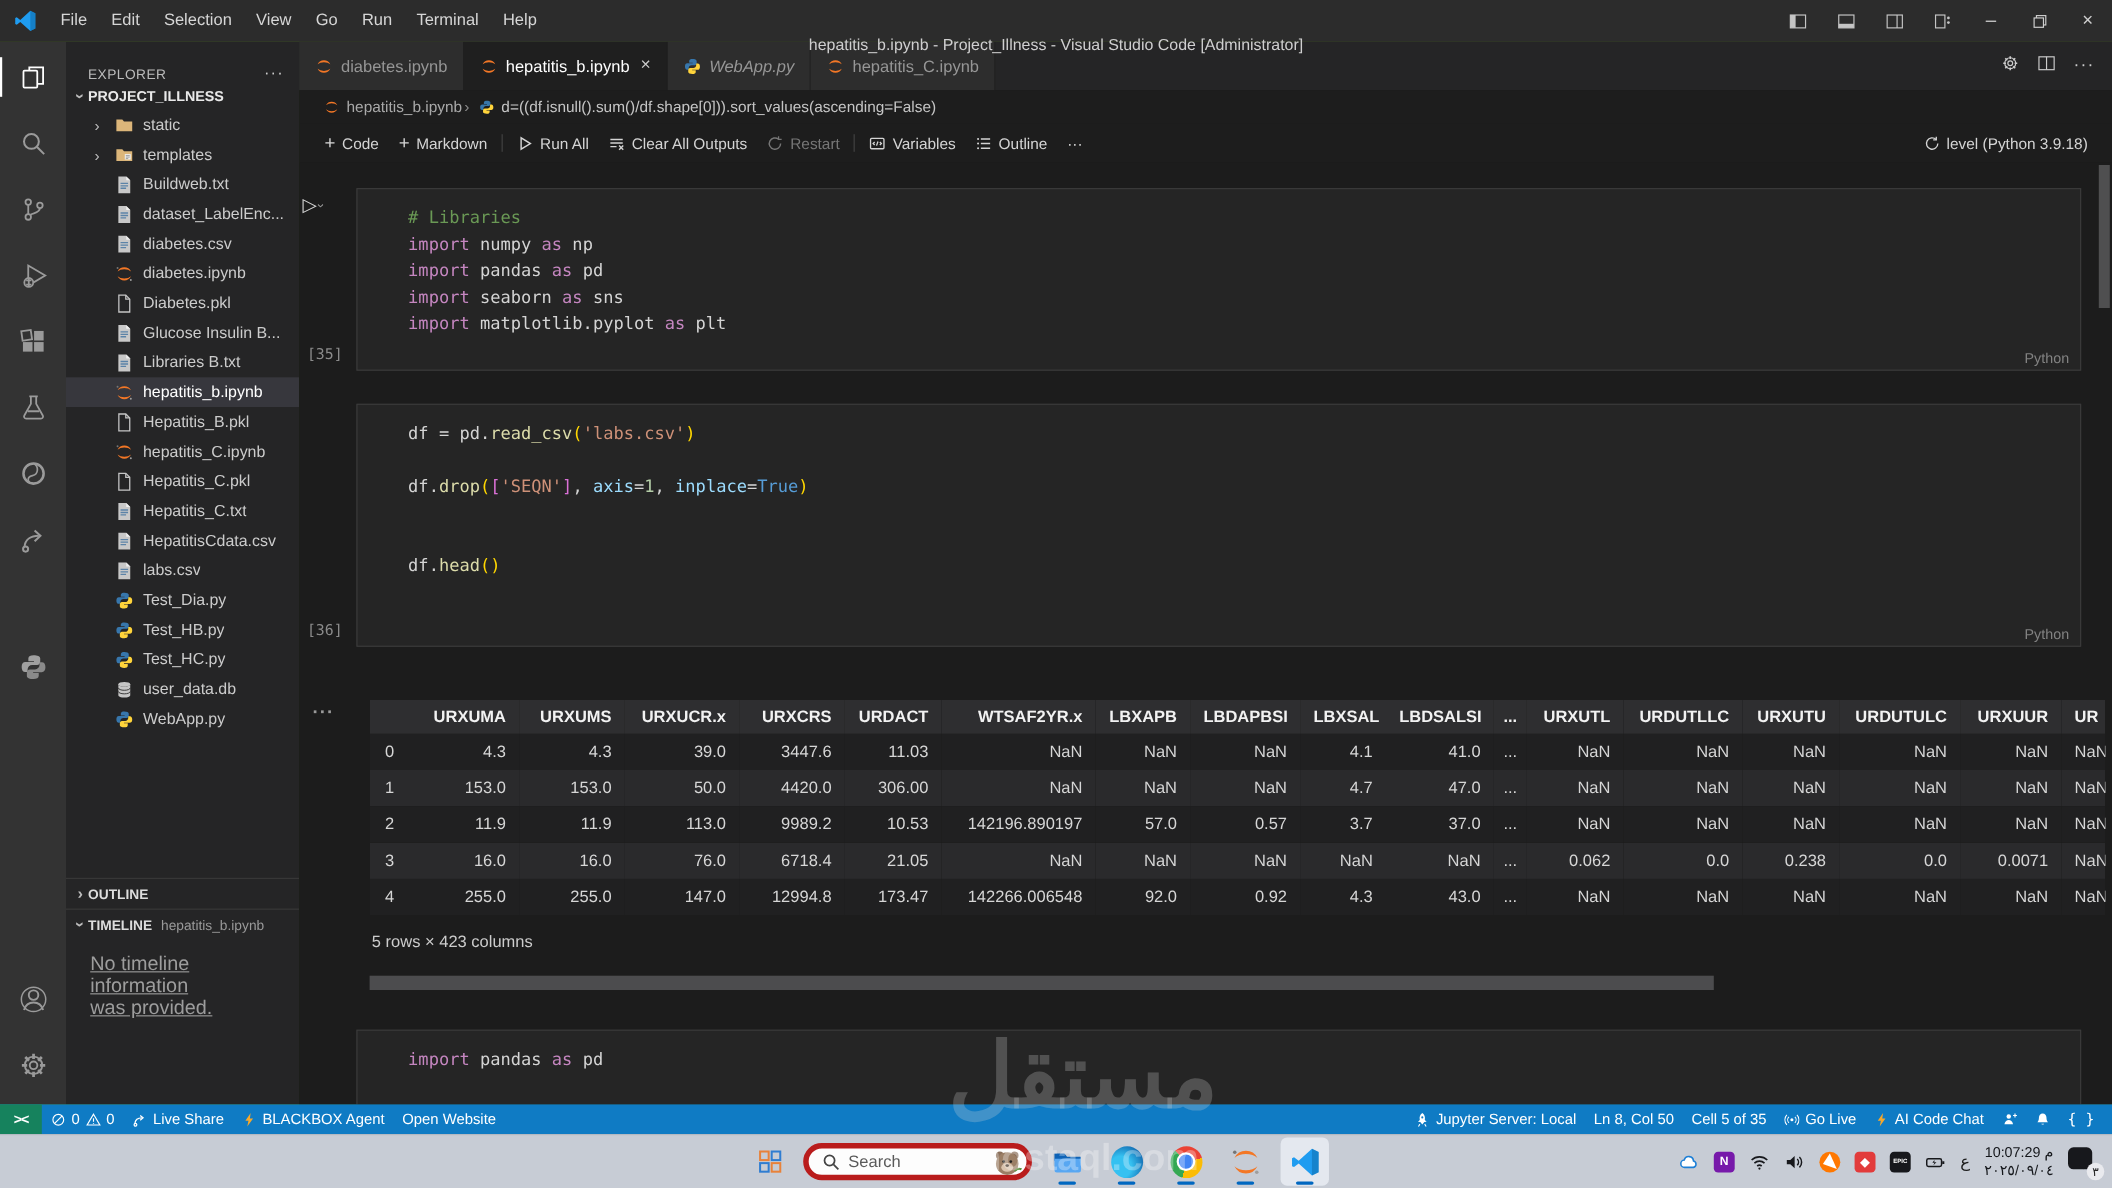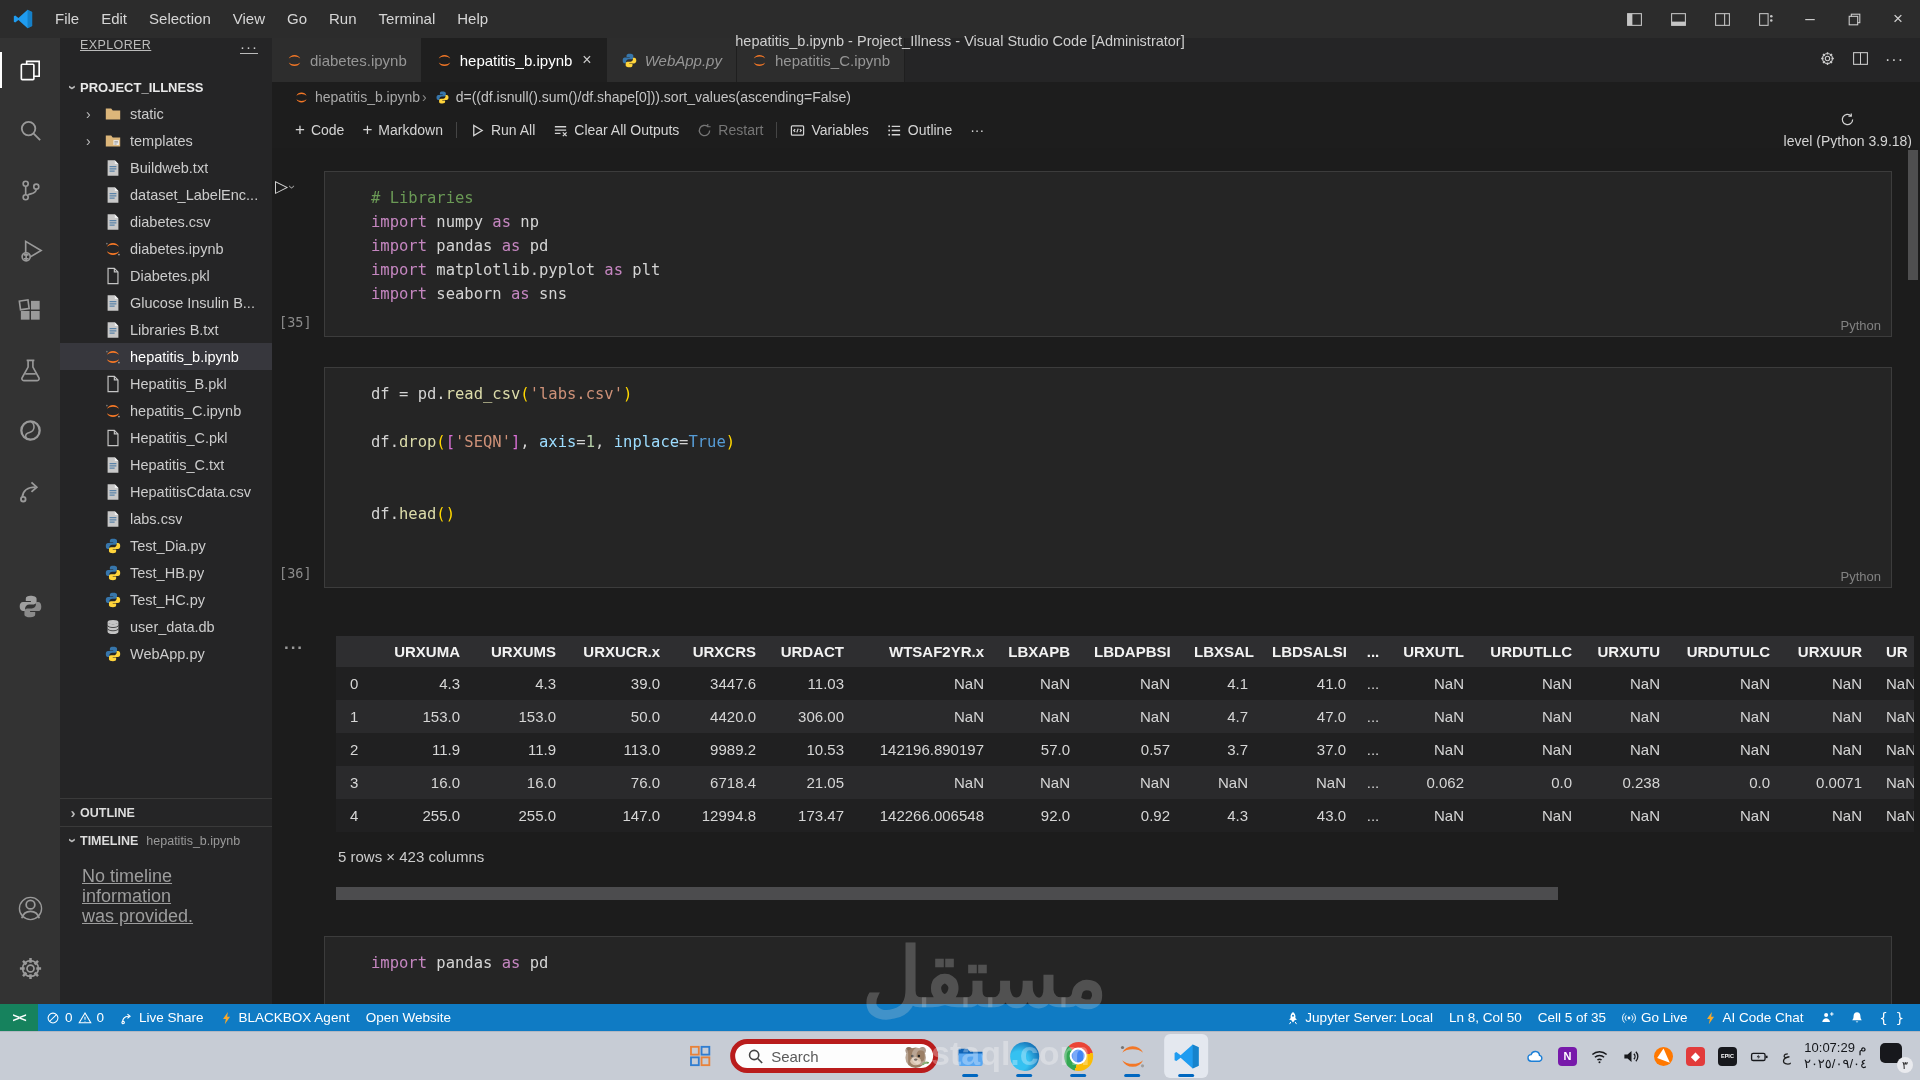--- a/index.html
+++ b/index.html
@@ -23,21 +23,21 @@
 
   .activitybar { width:60px; background:#333333; display:flex; flex-direction:column; align-items:stretch; padding-top:8px; }
   .ab-item { height:48px; margin-bottom:12px; display:flex; align-items:center; justify-content:center; color:#9a9a9a; position:relative; }
   .ab-item svg { width:27px; height:27px; }
   .ab-item.active { color:#ffffff; }
   .ab-item.active::before { content:""; position:absolute; left:0; top:6px; bottom:6px; width:2px; background:#ffffff; }
   .ab-spacer { flex:1; }
   .ab-py { margin-top:56px; }
 
   .sidebar { width:212px; background:#252526; display:flex; flex-direction:column; overflow:hidden; }
-  .sb-header { height:37px; display:flex; align-items:flex-start; padding:0 14px 0 20px; font-size:12.5px; letter-spacing:.4px; color:#bbbbbb;text-decoration:underline; }
+  .sb-header { height:37px; display:flex; align-items:flex-end; padding:0 14px 0 20px; font-size:12.5px; letter-spacing:.4px; color:#bbbbbb; }
   .sb-header .more { margin-left:auto; font-size:15px; color:#cccccc; letter-spacing:1px; }
   .sb-project { height:25px; display:flex; align-items:center; font-size:13px; font-weight:bold; color:#e9e9e9; padding-left:6px; }
   .chev { display:inline-block; width:14px; font-size:15px; color:#bcbcbc; transform:rotate(90deg); text-align:center; }
   .chev.closed { transform:none; }
   .tree { }
   .tree-row { height:27px; display:flex; align-items:center; padding-left:26px; font-size:14.5px; color:#cccccc; cursor:pointer; }
   .tree-row .chevslot { width:18px; font-size:14px; color:#bcbcbc; }
   .tree-row .ficon { width:19px; height:19px; margin-right:7px; flex:none; display:flex; align-items:center; }
   .tree-row .ficon svg { width:18px; height:18px; }
   .tree-row.selected { background:#37373d; color:#ffffff; }
@@ -62,21 +62,21 @@
   .breadcrumb svg { width:15px; height:15px; margin:0 6px; }
   .bc-sep { margin:0 2px; color:#8a8a8a; }
   .bc-code { color:#c5c5c5; }
 
   .nbtoolbar { height:36px; background:#1d1d1d; display:flex; align-items:center; padding-left:14px; font-size:14px; color:#d4d4d4; }
   .tb-item { display:flex; align-items:center; gap:6px; padding:0 9px; height:100%; }
   .tb-item svg { width:15px; height:15px; }
   .tb-item .plus { font-size:17px; }
   .tb-item.disabled { color:#767676; }
   .tb-sep { width:1px; height:16px; background:#454545; margin:0 4px; }
-  .tb-right { margin-left:auto; display:flex; align-items:center; gap:6px; padding-right:8px; color:#d4d4d4;flex-direction:column; }
+  .tb-right { margin-left:auto; display:flex; align-items:center; gap:6px; padding-right:22px; color:#d4d4d4; }
   .tb-right svg { width:15px; height:15px; }
 
   
   .nbbody { position:relative; flex:1; overflow:hidden; background:#1c1c1c; padding:23px 28px 0 52px; }
   .cell { position:relative; border:1px solid #3c3c3c; background:#252525; }
   .cell .code { padding:14px 0 0 46px; font-family:"DejaVu Sans Mono",monospace; font-size:15.5px; line-height:24px; }
   .code-line { white-space:pre; min-height:24px; }
   .run-btn { position:absolute; left:-50px; top:4px; color:#d7d7d7; font-size:17px; display:flex; align-items:center; }
   .run-btn .dd { font-size:12px; color:#9a9a9a; margin-left:2px; transform:rotate(90deg); display:inline-block; }
   .exec { position:absolute; left:-46px; bottom:6px; font-family:"DejaVu Sans Mono",monospace; font-size:13.5px; color:#8b8b8b; }
@@ -650,22 +650,22 @@
       </div>
 
       <div class="nbbody">
 
         <div class="cell cell1">
           <div class="run-btn">▷<span class="dd">›</span></div>
           <div class="code" id="code-0">
               <div class="code-line"><span class="tok-com"># Libraries</span></div>
               <div class="code-line"><span class="tok-kw">import</span><span class="tok-pl"> numpy </span><span class="tok-kw">as</span><span class="tok-pl"> np</span></div>
               <div class="code-line"><span class="tok-kw">import</span><span class="tok-pl"> pandas </span><span class="tok-kw">as</span><span class="tok-pl"> pd</span></div>
+              <div class="code-line"><span class="tok-kw">import</span><span class="tok-pl"> seaborn </span><span class="tok-kw">as</span><span class="tok-pl"> sns</span></div>
               <div class="code-line"><span class="tok-kw">import</span><span class="tok-pl"> matplotlib.pyplot </span><span class="tok-kw">as</span><span class="tok-pl"> plt</span></div>
-              <div class="code-line"><span class="tok-kw">import</span><span class="tok-pl"> seaborn </span><span class="tok-kw">as</span><span class="tok-pl"> sns</span></div>
             </div>
           <div class="exec">[35]</div>
           <div class="lang-label">Python</div>
         </div>
 
         <div class="cell cell2">
           <div class="code" id="code-1">
               <div class="code-line"><span class="tok-pl">df </span><span class="tok-op">=</span><span class="tok-pl"> pd.</span><span class="tok-fn">read_csv</span><span class="tok-br1">(</span><span class="tok-str">'labs.csv'</span><span class="tok-br1">)</span></div>
               <div class="code-line">&nbsp;</div>
               <div class="code-line"><span class="tok-pl">df.</span><span class="tok-fn">drop</span><span class="tok-br1">(</span><span class="tok-br2">[</span><span class="tok-str">'SEQN'</span><span class="tok-br2">]</span><span class="tok-pl">, </span><span class="tok-param">axis</span><span class="tok-op">=</span><span class="tok-num">1</span><span class="tok-pl">, </span><span class="tok-param">inplace</span><span class="tok-op">=</span><span class="tok-kw2">True</span><span class="tok-br1">)</span></div>

